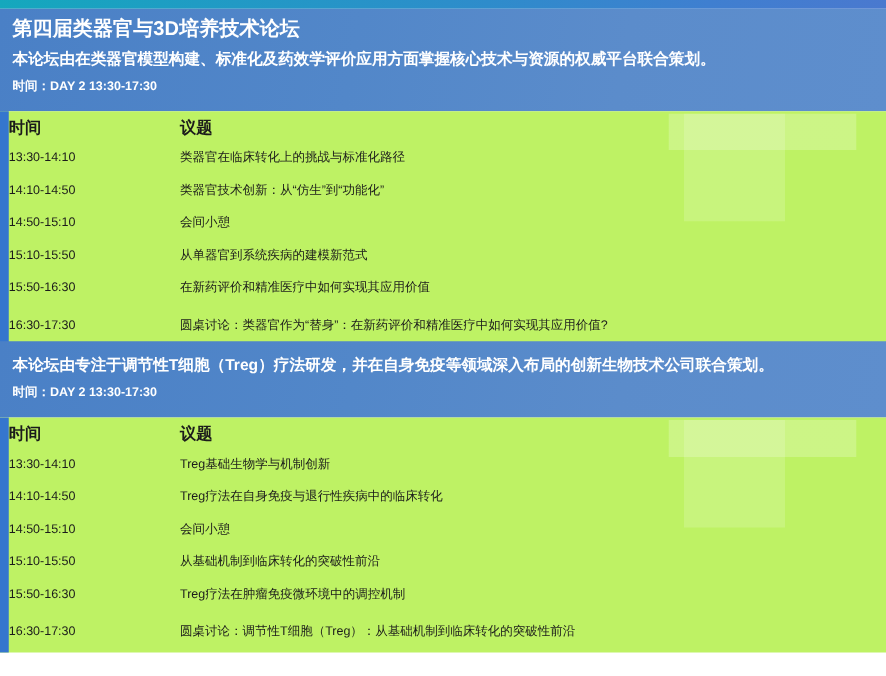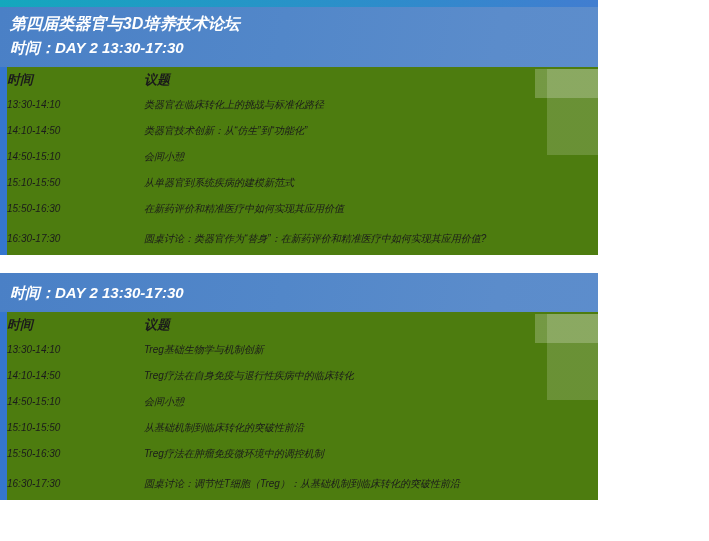--- a/index.html
+++ b/index.html
@@ -8,25 +8,24 @@
     background: #ffffff;
   }
   body {
     width: 709px;
     height: 541px;
     overflow: hidden;
     font-family: "Liberation Sans", "DejaVu Sans", sans-serif;
   }
   .page {
     position: relative;
-    width: 598px;
+    width: 709px;
     height: 541px;
     background: #ffffff;
     overflow: hidden;
-    font-style: italic;
   }
 
   
   .top-accent {
     position: absolute;
     left: 0; top: 0;
     width: 709px;
     height: 7px;
     background: linear-gradient(90deg, #14a8bd 0%, #1f9cc4 22%, #2e8ccb 55%, #3f7fd0 80%, #4a79cf 100%);
   }
@@ -55,31 +54,31 @@
     color: #ffffff;
     font-size: 12.5px;
     font-weight: bold;
     line-height: 18px;
     margin-top: 4px;
     white-space: nowrap;
     letter-spacing: 0px;
   }
   .forum-time {
     color: #ffffff;
-    font-size: 15px;
+    font-size: 10px;
     font-weight: bold;
     line-height: 20px;
     margin-top: 4px;
     white-space: nowrap;
   }
 
   
   .agenda {
     position: relative;
-    background: #4d7c0f;
+    background: #bef264;
     border-left: 7px solid #3576ce;
     box-sizing: border-box;
     padding: 0;
   }
   .agenda::after {
     
     content: "";
     position: absolute;
     right: 24px; top: 2px;
     width: 150px; height: 86px;
@@ -126,20 +125,21 @@
 </head>
 <body>
 
 <div class="page">
 
   <div class="top-accent"></div>
 
   <div class="forum" style="top:7px;">
     <div class="forum-head">
       <div class="forum-title">第四届类器官与3D培养技术论坛</div>
+      <div class="forum-desc">本论坛由在类器官模型构建、标准化及药效学评价应用方面掌握核心技术与资源的权威平台联合策划。</div>
       <div class="forum-time">时间：DAY 2 13:30-17:30</div>
     </div>
     <div class="agenda">
       <table class="agenda-table">
         <colgroup>
             <col class="col-time">
             <col class="col-topic">
           </colgroup>
         <thead>
           <tr>
@@ -172,20 +172,21 @@
             <td class="td-time">16:30-17:30</td>
             <td class="td-topic">圆桌讨论：类器官作为“替身”：在新药评价和精准医疗中如何实现其应用价值?</td>
           </tr>
         </tbody>
       </table>
     </div>
   </div>
 
   <div class="forum" style="top:273px;">
     <div class="forum-head">
+      <div class="forum-desc">本论坛由专注于调节性T细胞（Treg）疗法研发，并在自身免疫等领域深入布局的创新生物技术公司联合策划。</div>
       <div class="forum-time">时间：DAY 2 13:30-17:30</div>
     </div>
     <div class="agenda">
       <table class="agenda-table">
         <colgroup>
             <col class="col-time">
             <col class="col-topic">
           </colgroup>
         <thead>
           <tr>

